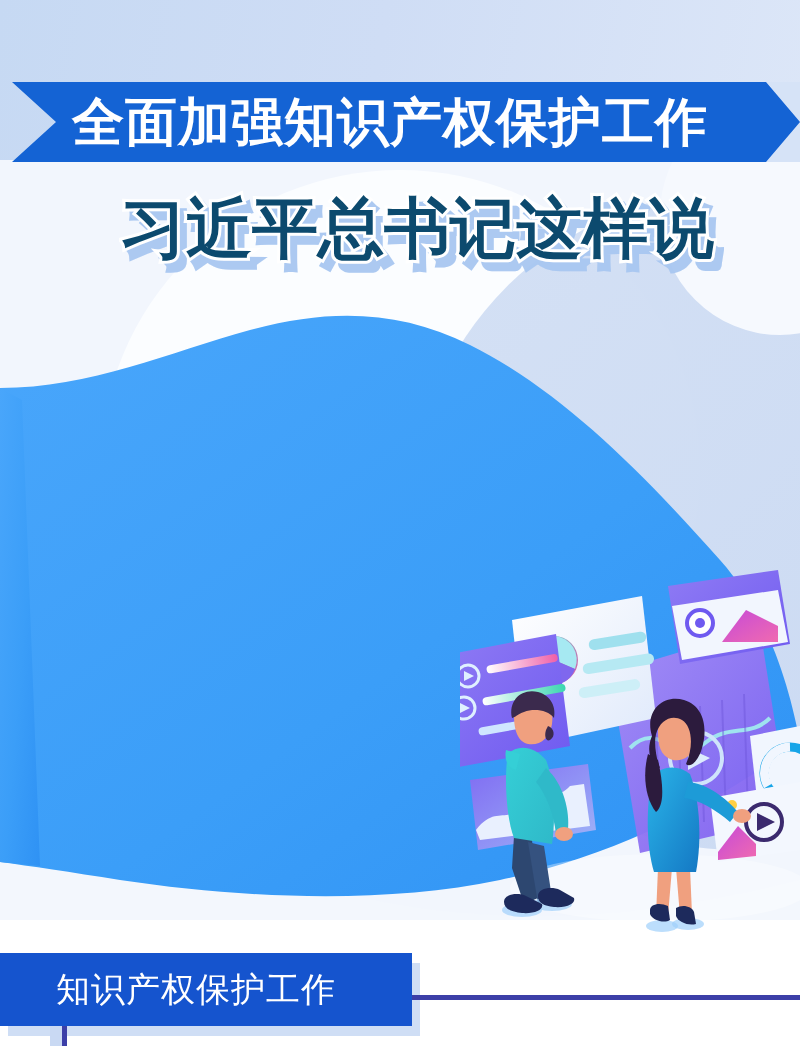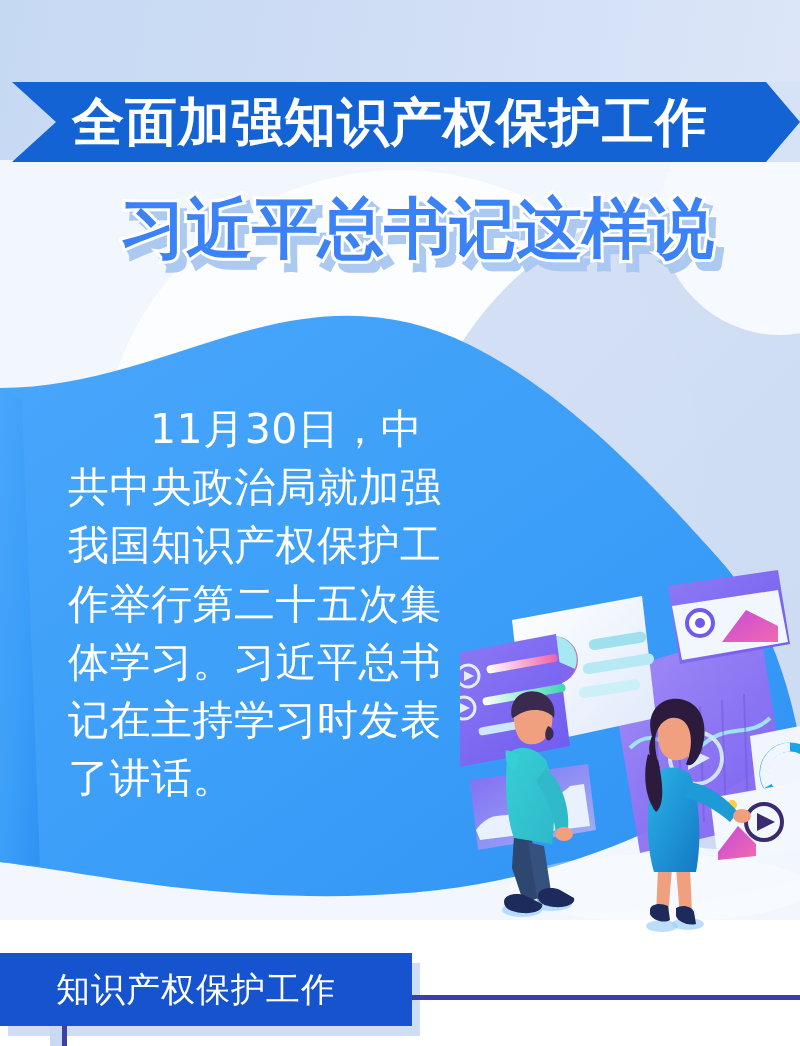--- a/index.html
+++ b/index.html
@@ -49,21 +49,21 @@
     font-family:"DejaVu Sans","Liberation Sans",sans-serif;
   }
 
   
   .subtitle {
     position:absolute; left:120px; top:196px;
     font-size:66px;
     font-weight:bold;
     line-height:1;
     white-space:nowrap;
-    color:#3b82f6;
+    color:#0c4a6e;
     font-family:"DejaVu Sans","Liberation Sans",sans-serif;
     letter-spacing:0px;
     -webkit-text-stroke:6px #ffffff;
     paint-order:stroke fill;
     filter:drop-shadow(7px 9px 0 rgba(168,198,240,.95));
   }
 
   
   .body-text {
     position:absolute;
@@ -320,21 +320,20 @@
     </g>
   </svg>
 
   <div class="title-banner">
     <span class="title-text">全面加强知识产权保护工作</span>
   </div>
   <div class="title-banner-right"></div>
 
   <div class="subtitle">习近平总书记这样说</div>
 
-  <div class="body-text">11月30日，中共中央政治局就加强我国知识产权保护工作举行第二十五次集体学习。习近平总书记在主持学习时发表了讲话。</div>
 
   <div class="bottom-shadow"></div>
   <div class="bottom-box">
     <span class="bottom-box-label">知识产权保护工作</span>
   </div>
   <div class="bottom-rule"></div>
   <div class="bottom-stem-shadow"></div>
   <div class="bottom-stem"></div>
 
 </div>

